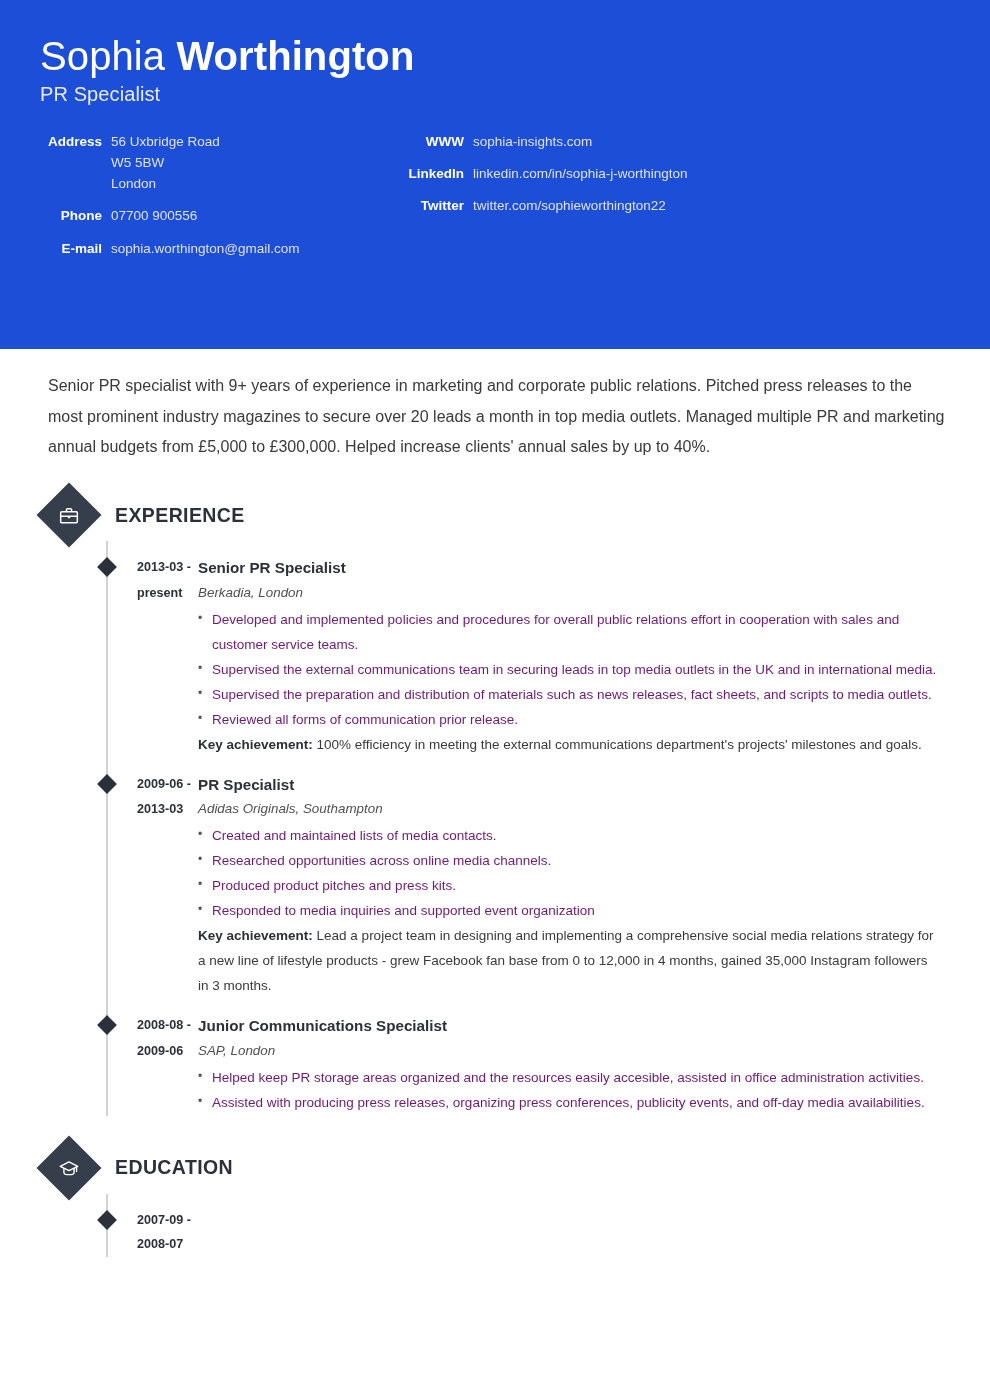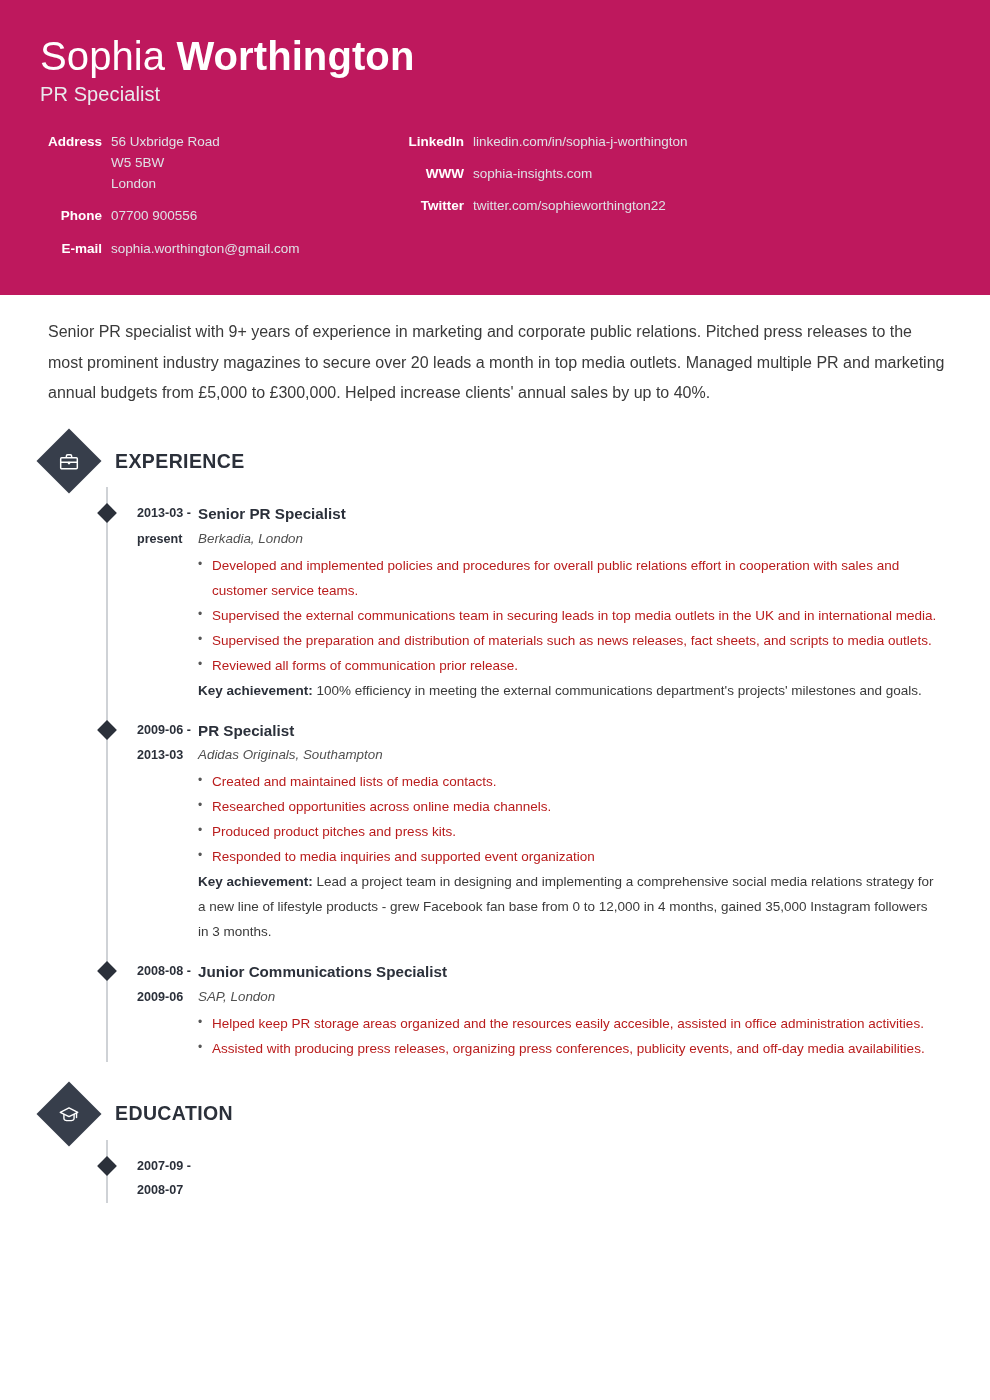--- a/index.html
+++ b/index.html
@@ -8,24 +8,24 @@
     width: 990px;
     height: 1400px;
     background: #ffffff;
     font-family: "Liberation Sans", sans-serif;
     color: #333333;
     overflow: hidden;
   }
 
   
   .header {
-    background: #be185d;
+    background: #1d4ed8;
     color: #ffffff;
     padding: 34px 40px 26px 40px;
-    height: 295px;
+    height: 349px;
   }
   .name {
     font-size: 40px;
     line-height: 1.12;
     font-weight: 300;
     letter-spacing: 0.1px;
     margin: 0 0 4px 0;
     color: #ffffff;
   }
   .name .last { font-weight: 700; }
@@ -170,21 +170,21 @@
     color: #505050;
     line-height: 1.85;
     margin: 0 0 2px 0;
   }
   .bullets { list-style: none; margin: 0; padding: 0; }
   .bullets li {
     position: relative;
     padding-left: 14px;
     font-size: 13.5px;
     line-height: 1.85;
-    color: #b91c1c;
+    color: #701a75;
     margin-bottom: 0;
   }
   .bullets li::before {
     content: "\2022";
     position: absolute;
     left: 0;
     top: -1px;
     color: #555;
     font-size: 12px;
   }
@@ -240,26 +240,26 @@
       </div>
 
       <div class="c-row">
         <span class="c-label">E-mail</span>
         <span class="c-value">sophia.worthington@gmail.com</span>
       </div>
     </div>
 
     <div class="contact-col-right">
       <div class="c-row">
+        <span class="c-label">WWW</span>
+        <span class="c-value">sophia-insights.com</span>
+      </div>
+      <div class="c-row">
         <span class="c-label">LinkedIn</span>
         <span class="c-value">linkedin.com/in/sophia-j-worthington</span>
-      </div>
-      <div class="c-row">
-        <span class="c-label">WWW</span>
-        <span class="c-value">sophia-insights.com</span>
       </div>
       <div class="c-row">
         <span class="c-label">Twitter</span>
         <span class="c-value">twitter.com/sophieworthington22</span>
       </div>
     </div>
 
   </div>
 </div>
 

